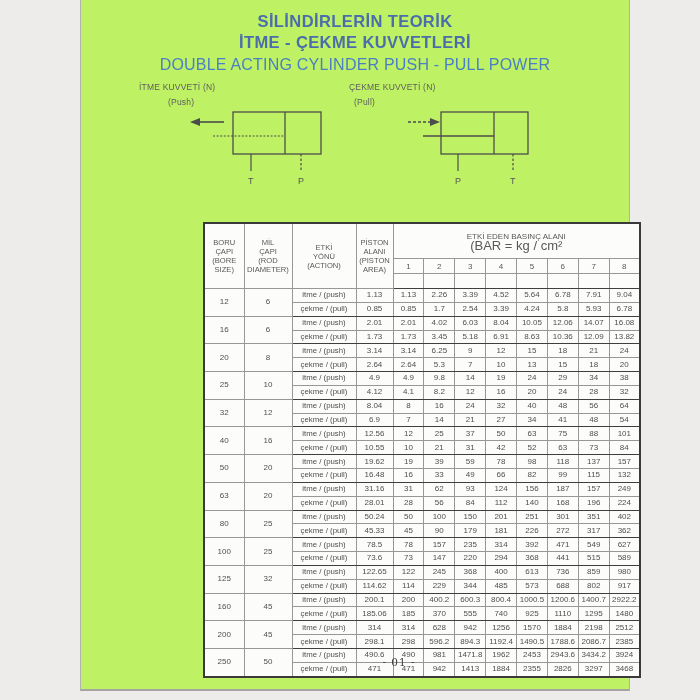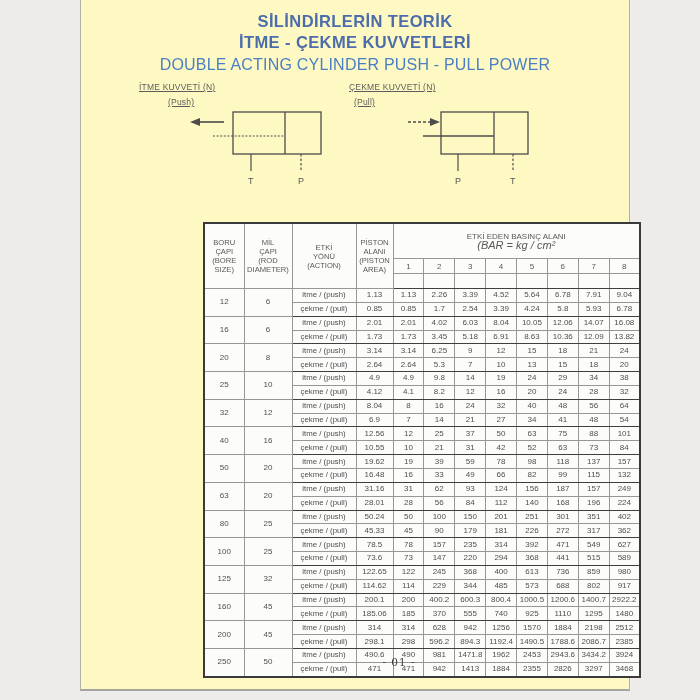--- a/index.html
+++ b/index.html
@@ -1,41 +1,41 @@
 <!DOCTYPE html>
 <html><head>
 <meta charset="utf-8">
 <style>
   html,body{margin:0;padding:0;}
   .canvas{position:relative;width:700px;height:700px;background:#edecea;overflow:hidden;
           font-family:"Liberation Sans",sans-serif;}
-  .page{position:absolute;left:80px;top:0;width:550px;height:691px;background:#fef9c3;
+  .page{position:absolute;left:80px;top:0;width:550px;height:691px;background:#bef264;
         border-left:1px solid #b3b1ae;border-right:1px solid #b3b1ae;
         border-bottom:2px solid #a6a4a1;box-sizing:border-box;padding-left:24px;}
   .title1,.title2{position:absolute;left:0;width:100%;text-align:center;color:#4b6dab;
         font-weight:bold;font-size:16.5px;letter-spacing:.4px;}
   .title1{top:12px;}
   .title2{top:33px;}
   .subtitle{position:absolute;left:0;top:56px;width:100%;text-align:center;color:#4b7fc4;
         font-weight:normal;font-size:16px;letter-spacing:.2px;}
-  .diag-label{position:absolute;font-size:8.5px;color:#5d5d5d;letter-spacing:.2px;text-decoration:underline;}
+  .diag-label{position:absolute;font-size:8.5px;color:#5d5d5d;letter-spacing:.2px;}
   .diag-svg{position:absolute;}
   .diag-svg line,.diag-svg rect{stroke:#4c4c4c;fill:none;}
   .diag-svg text{font-family:"Liberation Sans",sans-serif;font-size:9px;fill:#555;}
   
   .tblwrap{position:absolute;left:122px;top:222px;}
   table{border-collapse:collapse;table-layout:fixed;width:438px;
         border:2px solid #3a3a3a;background:#fcfcfb;}
   col.c1{width:40px}col.c2{width:48px}col.c3{width:64px}col.c4{width:37px}
   th,td{border:1px solid #979797;text-align:center;vertical-align:middle;
         color:#4f4f4f;padding:0;overflow:hidden;}
   thead th{font-size:7.6px;font-weight:normal;line-height:9px;color:#585858;}
   .multi{white-space:pre-line;}
   .press-top{height:34px;font-size:8px;}
-  .press-top .sub{font-size:11px;font-style:italic;}
+  .press-top .sub{font-size:13px;}
   tr.nums th{height:14px;font-size:8px;}
   tr.kgs th{height:14px;font-size:8px;}
   thead tr:last-child th{border-bottom-color:#3f3f3f;}
   tbody td{height:12.85px;font-size:8px;line-height:12px;}
   tbody td.c-action{font-size:7.8px;}
   tr.g-end td{border-bottom-color:#3f3f3f;}
   .footer{position:absolute;left:0;top:656px;width:100%;text-align:center;
         font-family:"DejaVu Serif",serif;font-size:10.5px;color:#3e3e3e;letter-spacing:1px;margin-left:44px;}
 </style>
 </head>

